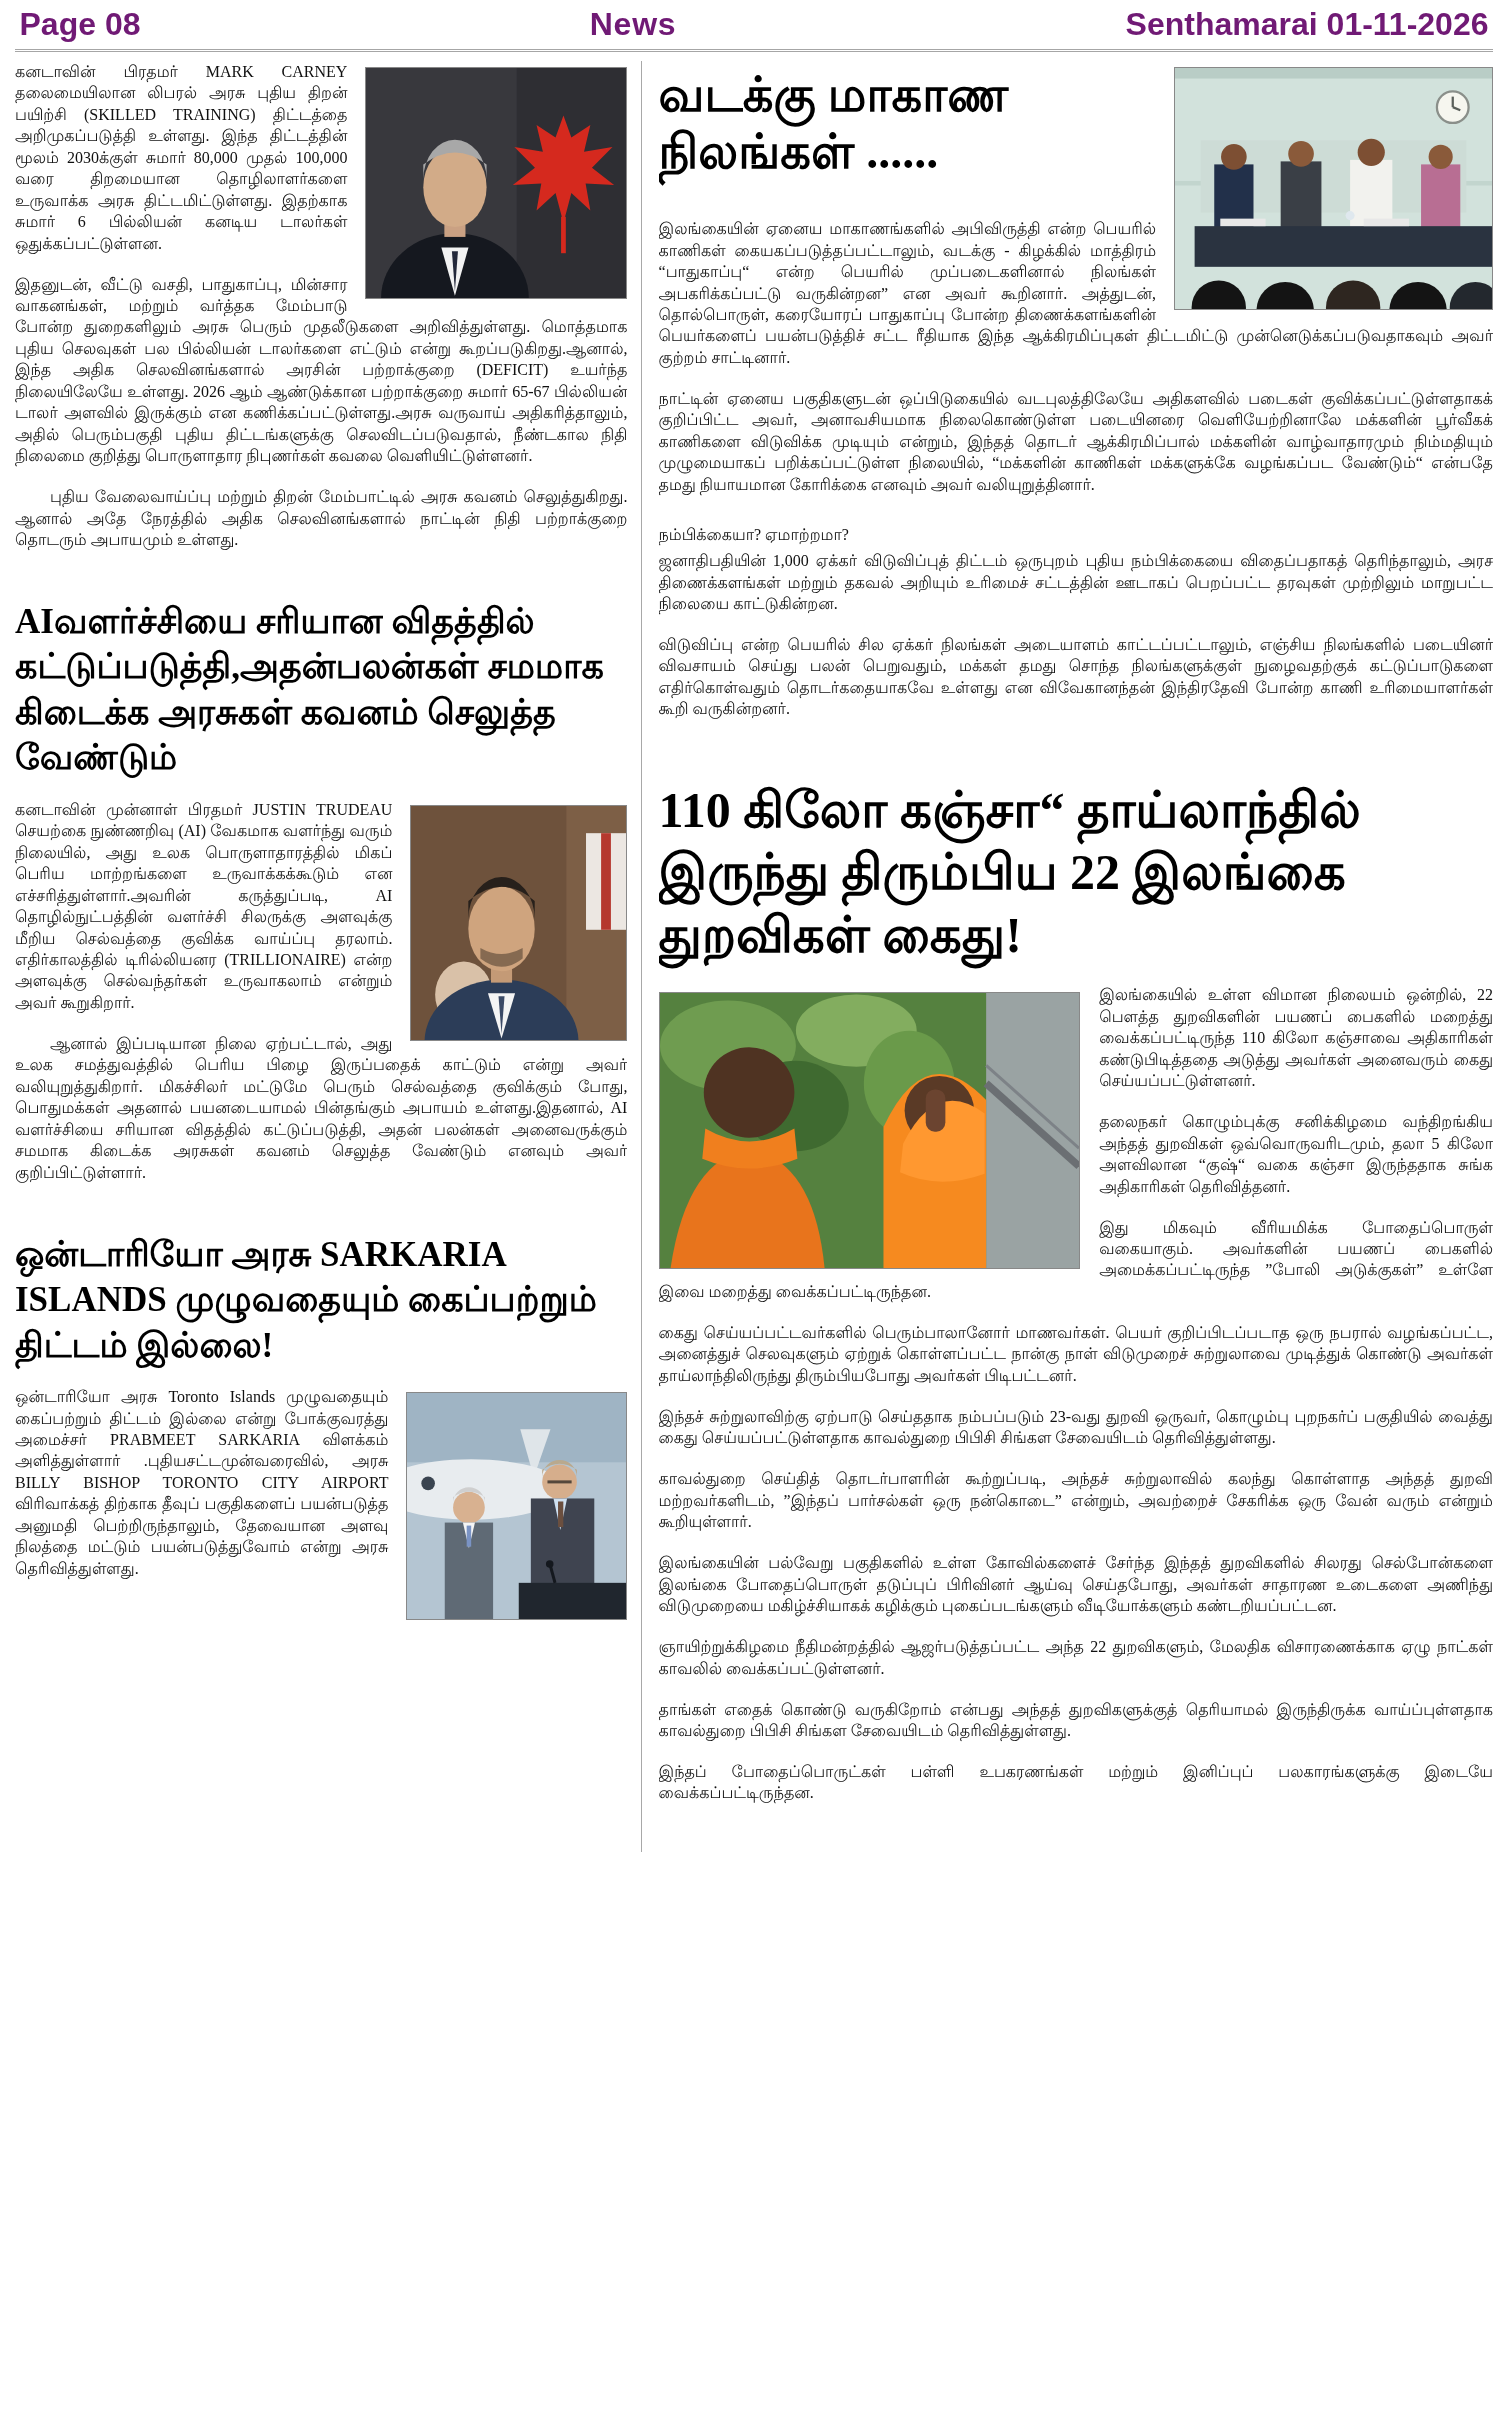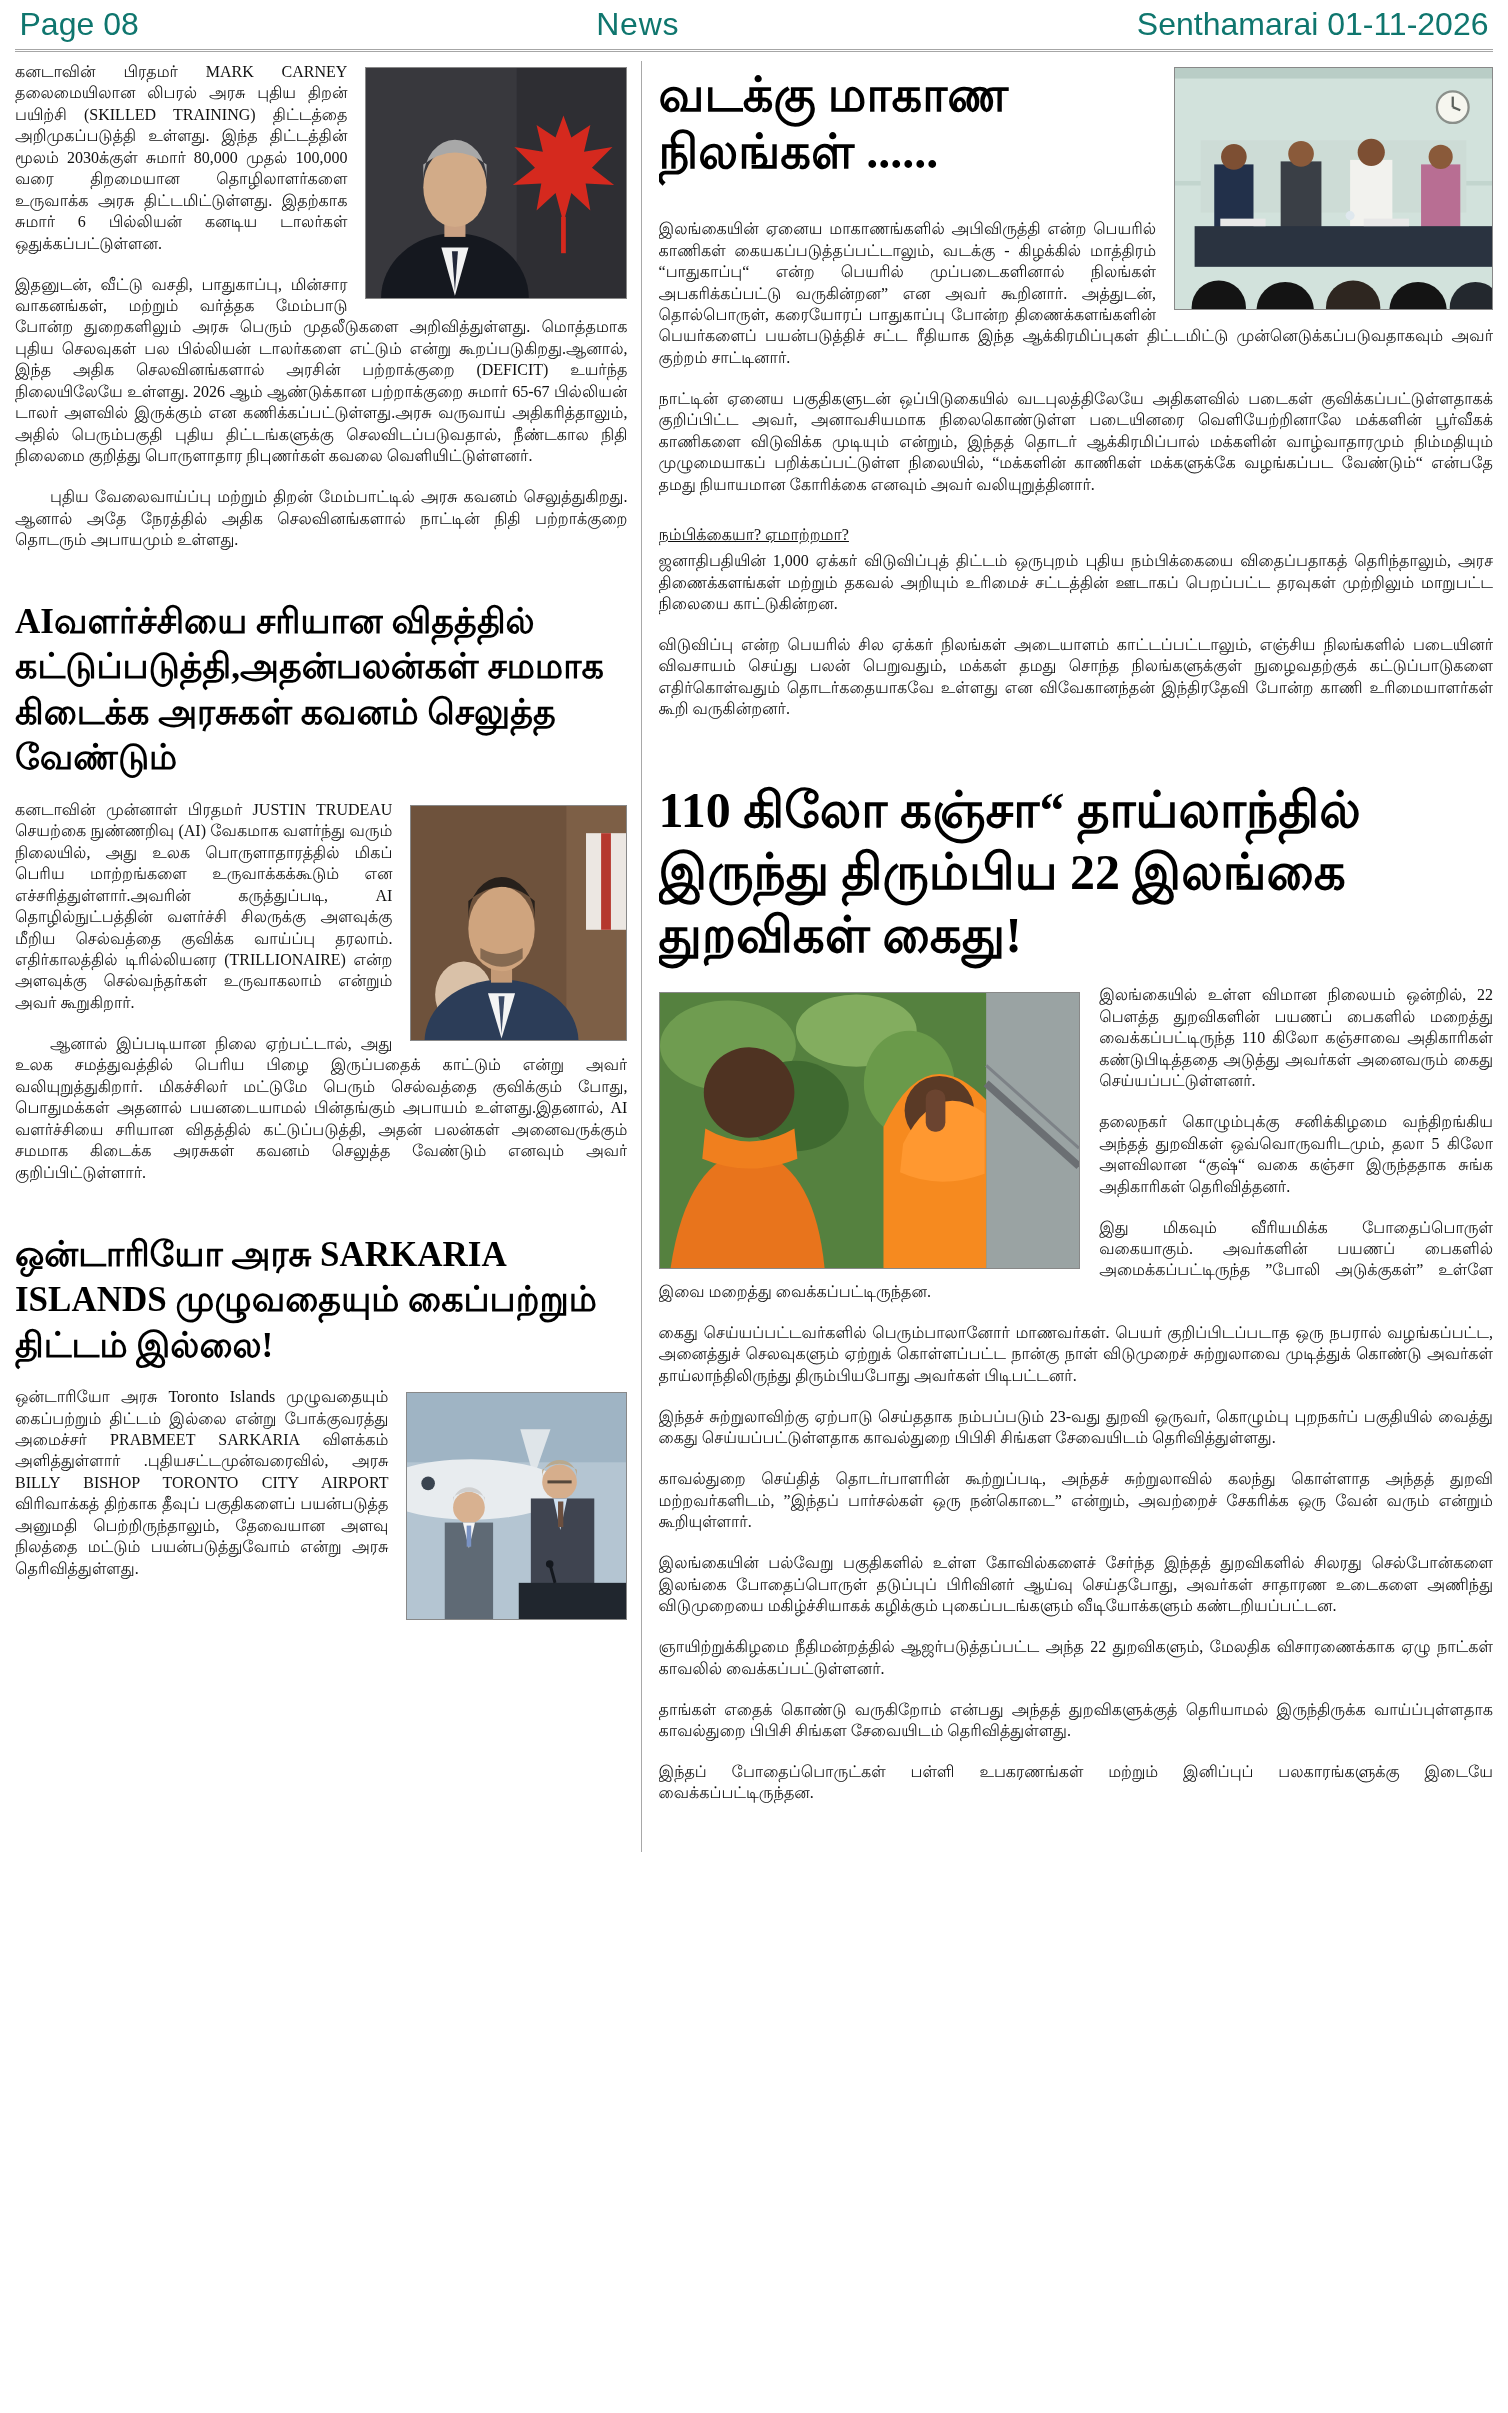--- a/index.html
+++ b/index.html
@@ -1,37 +1,37 @@
 <!DOCTYPE html>
 <html style="font-size:12px"><head>
 <meta charset="utf-8">
 <style>
   html,body{margin:0;padding:0;background:#ffffff;color:#101010;
     font-family:"Liberation Serif",serif;}
   .page{width:1508px;min-height:2413px;margin:0 auto;box-sizing:border-box;
     padding:4.5px 15px 30px;background:#fff;}
   
   .hdr{display:flex;justify-content:space-between;align-items:baseline;
-    font-family:"Liberation Sans",sans-serif;font-weight:normal;font-size:32px;
-    color:#0f766e;padding:1.5px 4.5px 6px;border-bottom:3.8px double #a6a6a6;}
+    font-family:"Liberation Sans",sans-serif;font-weight:bold;font-size:32px;
+    color:#701a75;padding:1.5px 4.5px 6px;border-bottom:3.8px double #a6a6a6;}
   .hdr .mid{letter-spacing:0.8px;}
   
   .columns{display:flex;margin-top:9px;}
   .col-left{width:626px;box-sizing:border-box;padding-right:13.6px;}
   .col-right{width:852px;box-sizing:border-box;padding-left:16.6px;
     border-left:1.5px solid #a8a8a8;}
   article{overflow:hidden;margin-bottom:29px;}
   h1{margin:0 0 18px;font-weight:bold;color:#000;}
   .h-xl{font-size:43px;line-height:1.28;}
   .h-l{font-size:35px;line-height:1.3;font-family:Liberation Serif, serif;}
   .h-r1{font-size:48px;line-height:1.2;margin-top:4.5px;}
   .h-r2{font-size:50px;line-height:1.25;margin-top:10.6px;}
   p{font-size:16px;line-height:1.34;text-align:justify;margin:0 0 19.6px;}
   .ind{text-indent:35px;}
-  .subhead{margin-top:29px;margin-bottom:4.5px;text-decoration:underline;}
+  .subhead{margin-top:29px;margin-bottom:4.5px;}
   figure{margin:0;}
   .ph{display:block;border:0.8px solid #888;background:#ddd;overflow:hidden;}
   .ph svg{display:block;width:100%;height:100%;}
   .fr{float:right;margin:6px 0 12px 18px;}
   .fl{float:left;margin:7.5px 19.6px 10.6px 0;}
   .gap{height:19.6px;}
 </style>
 </head>
 <body>
 

